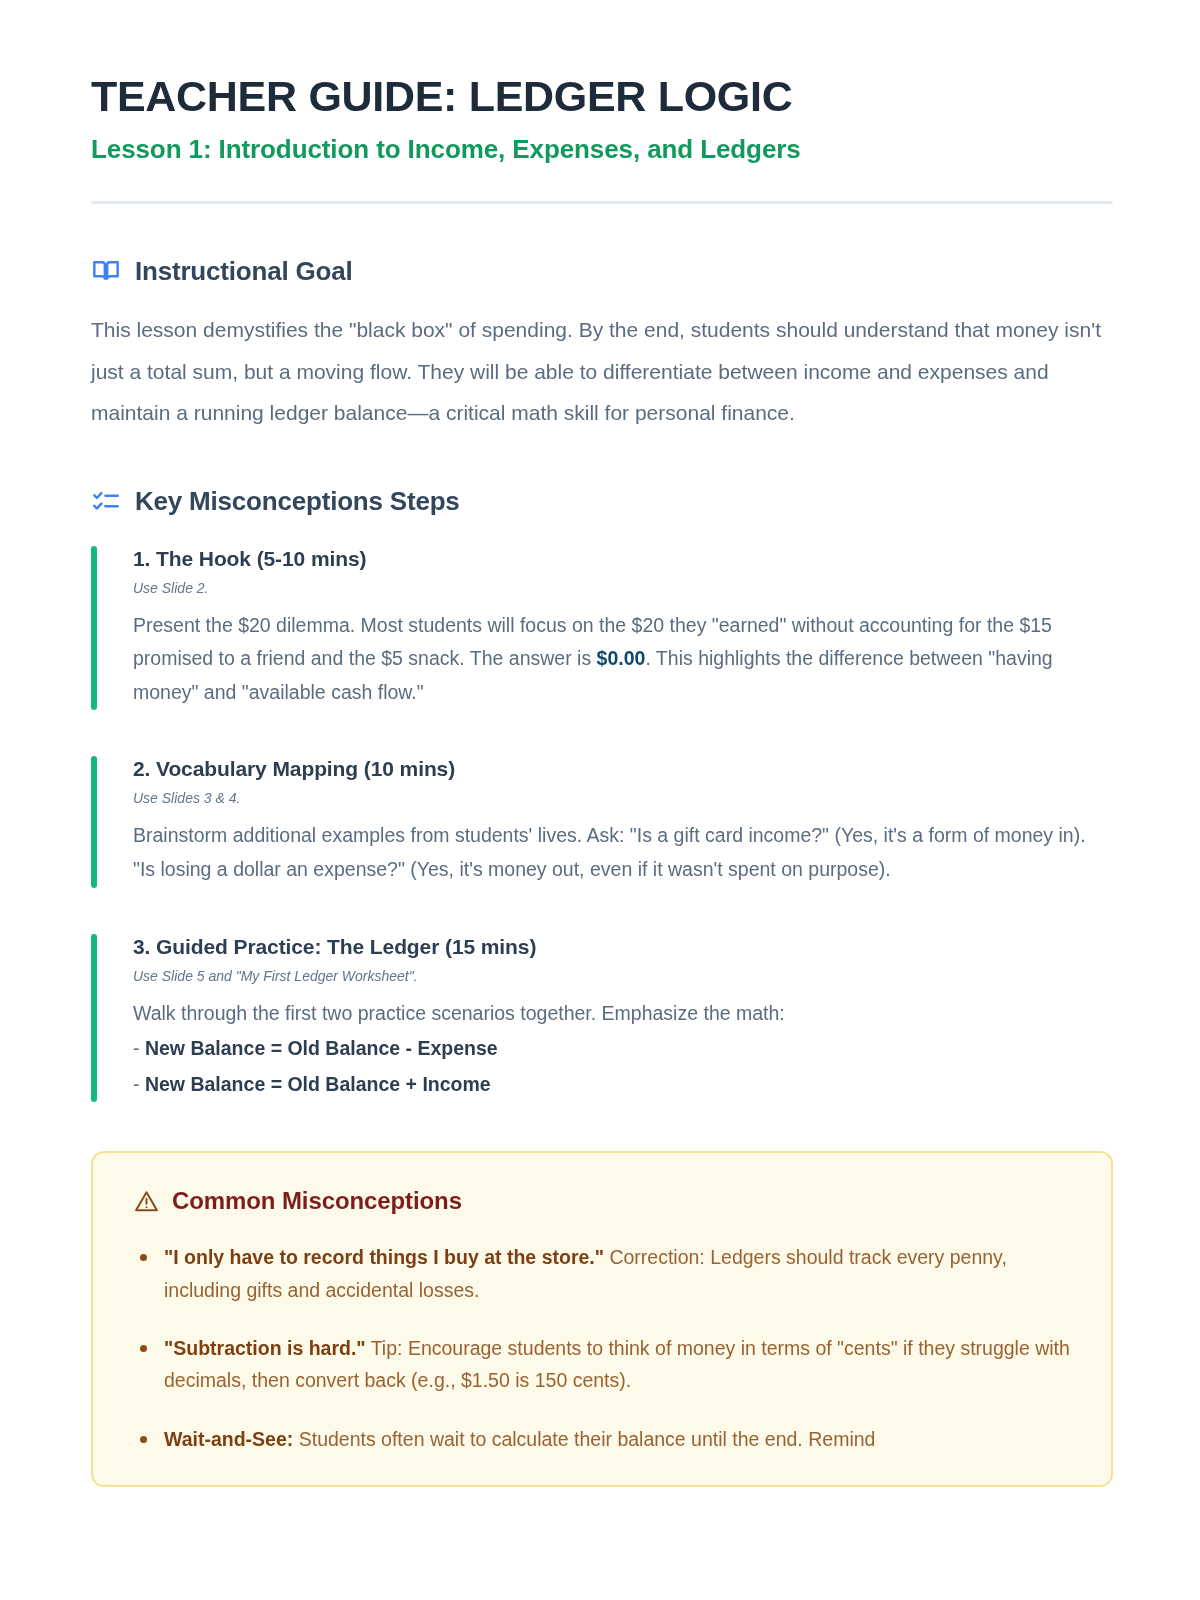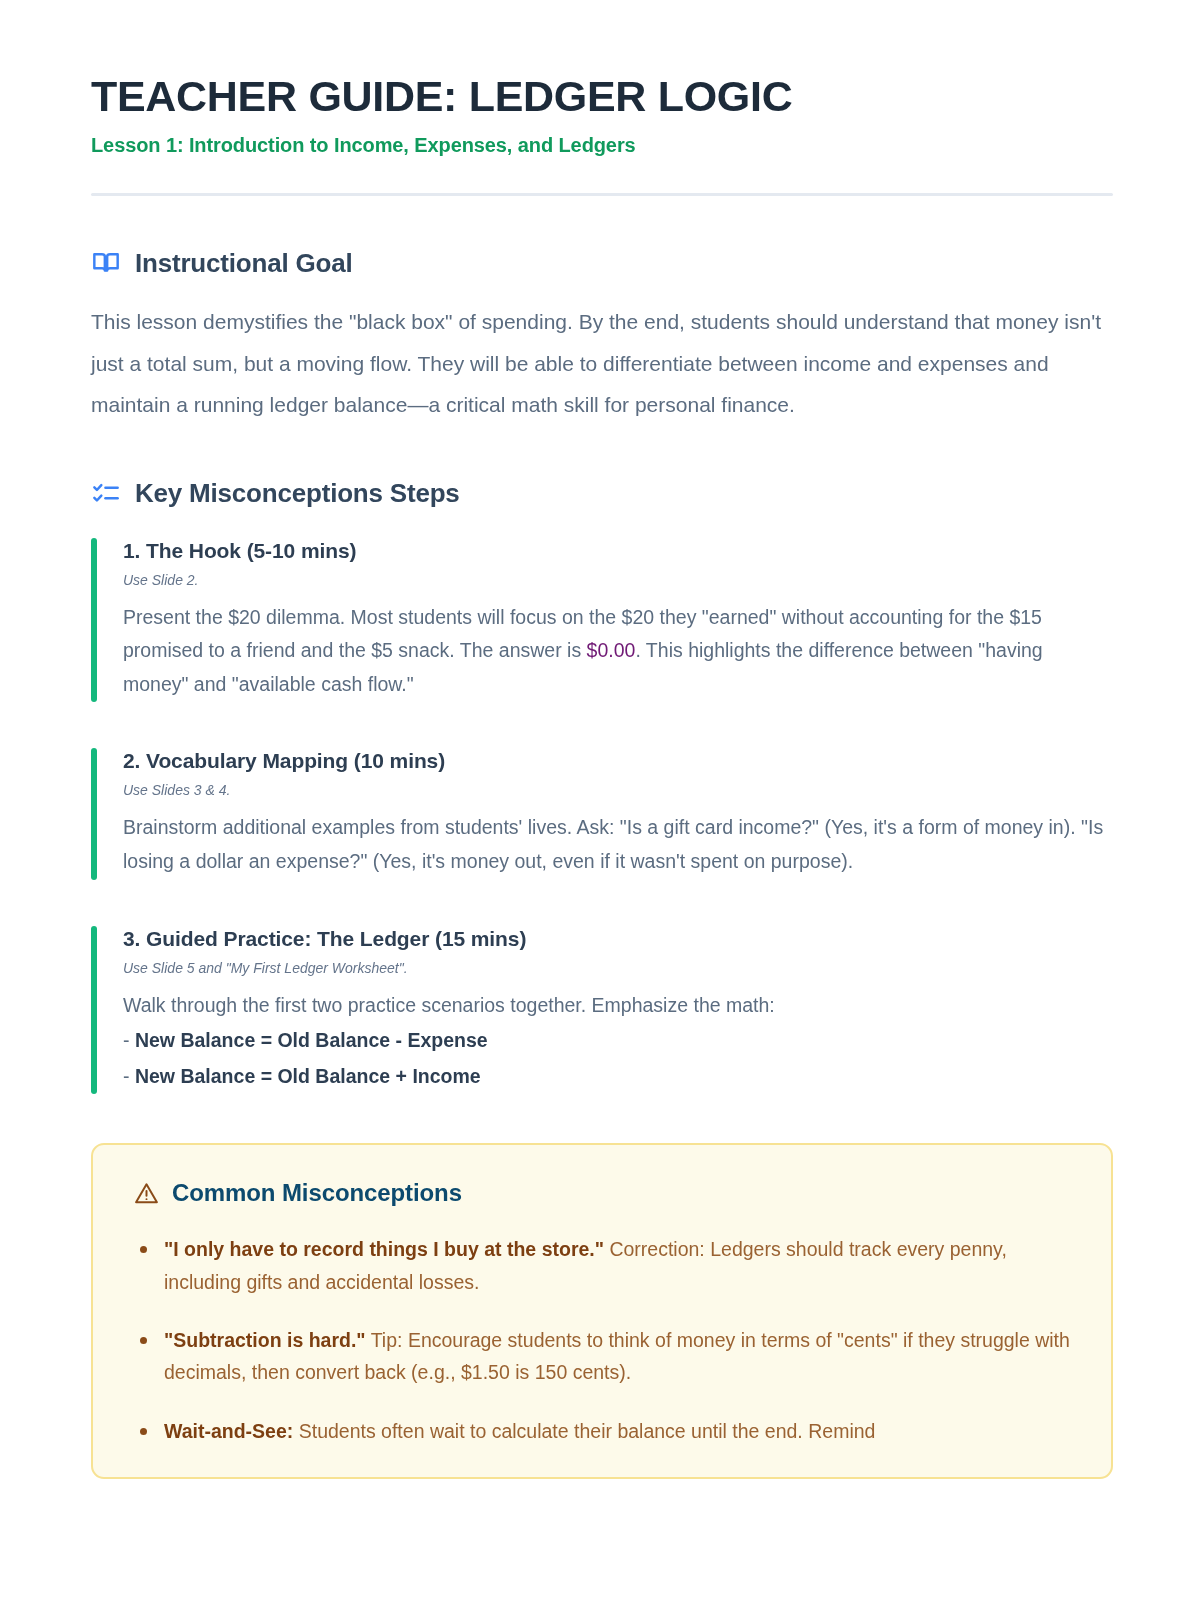--- a/index.html
+++ b/index.html
@@ -27,21 +27,21 @@
     margin: 0;
     font-size: 43px;
     line-height: 1.12;
     font-weight: 700;
     letter-spacing: -0.3px;
     color: #1d2b3a;
     text-transform: uppercase;
   }
   .doc-subtitle {
     margin: 14px 0 0 0;
-    font-size: 20px;
+    font-size: 26px;
     font-weight: 700;
     color: #109a5c;
     letter-spacing: -0.1px;
   }
   .divider {
     margin: 36px 0 0 0;
     height: 3px;
     width: 1022px;
     background: #e4e9f0;
     border-radius: 2px;
@@ -75,21 +75,21 @@
     font-size: 21px;
     line-height: 1.98;
     color: #5b6c80;
     max-width: 1024px;
   }
 
   
   .steps { margin-top: 26px; }
   .step {
     position: relative;
-    padding: 4px 0 4px 32px;
+    padding: 4px 0 4px 42px;
     margin-bottom: 40px;
   }
   .step::before {
     content: "";
     position: absolute;
     left: 0;
     top: 3px;
     bottom: 3px;
     width: 6px;
     border-radius: 3px;
@@ -108,21 +108,21 @@
     font-style: italic;
     color: #64748b;
   }
   .step-body {
     margin: 13px 0 0 0;
     font-size: 19.5px;
     line-height: 1.72;
     color: #5b6c80;
     max-width: 995px;
   }
-  .step-body b, .step-body strong { color: #701a75; font-weight: 400; }
+  .step-body b, .step-body strong { color: #0c4a6e; font-weight: 700; }
   .formula {
     margin: 2px 0 0 0;
     font-size: 19.5px;
     line-height: 1.72;
     color: #5b6c80;
   }
   .formula b { color: #2d3e52; font-weight: 700; }
 
   
   .callout {
@@ -135,21 +135,21 @@
   }
   .callout-head {
     display: flex;
     align-items: center;
     gap: 13px;
   }
   .callout-head h3 {
     margin: 0;
     font-size: 24px;
     font-weight: 700;
-    color: #0c4a6e;
+    color: #7f1d1d;
     letter-spacing: -0.1px;
   }
   .warn-icon {
     width: 26px;
     height: 26px;
     flex: 0 0 26px;
     display: flex;
     align-items: center;
     justify-content: center;
   }

